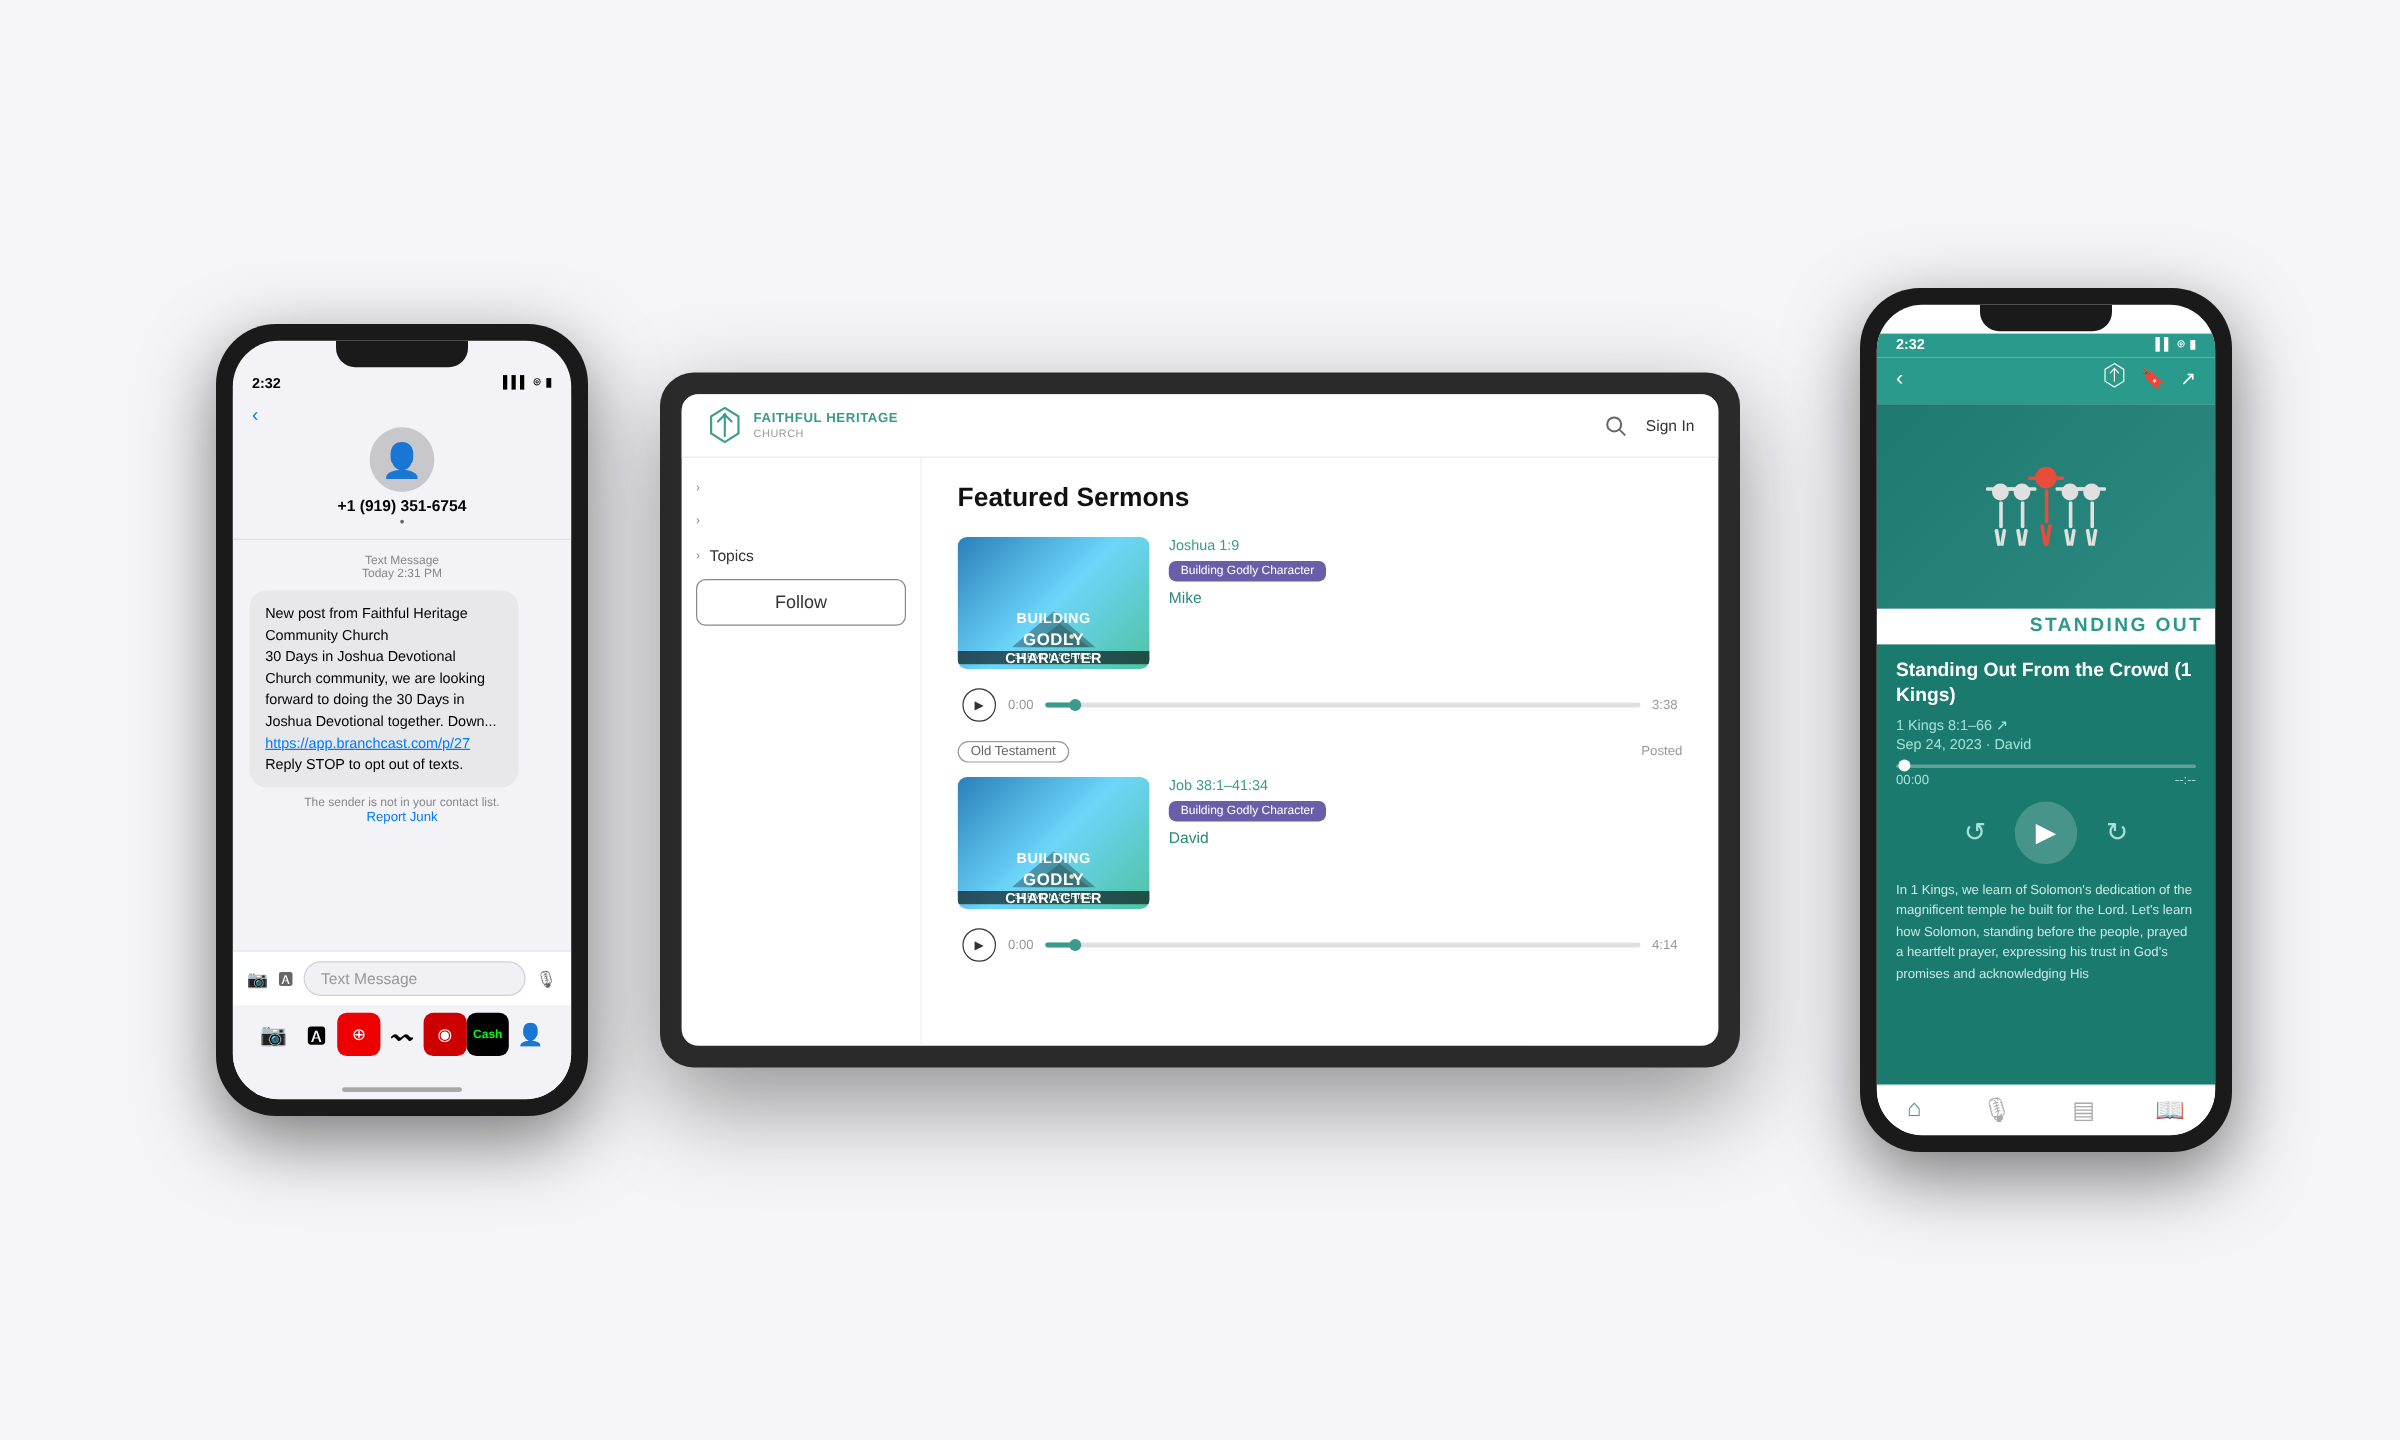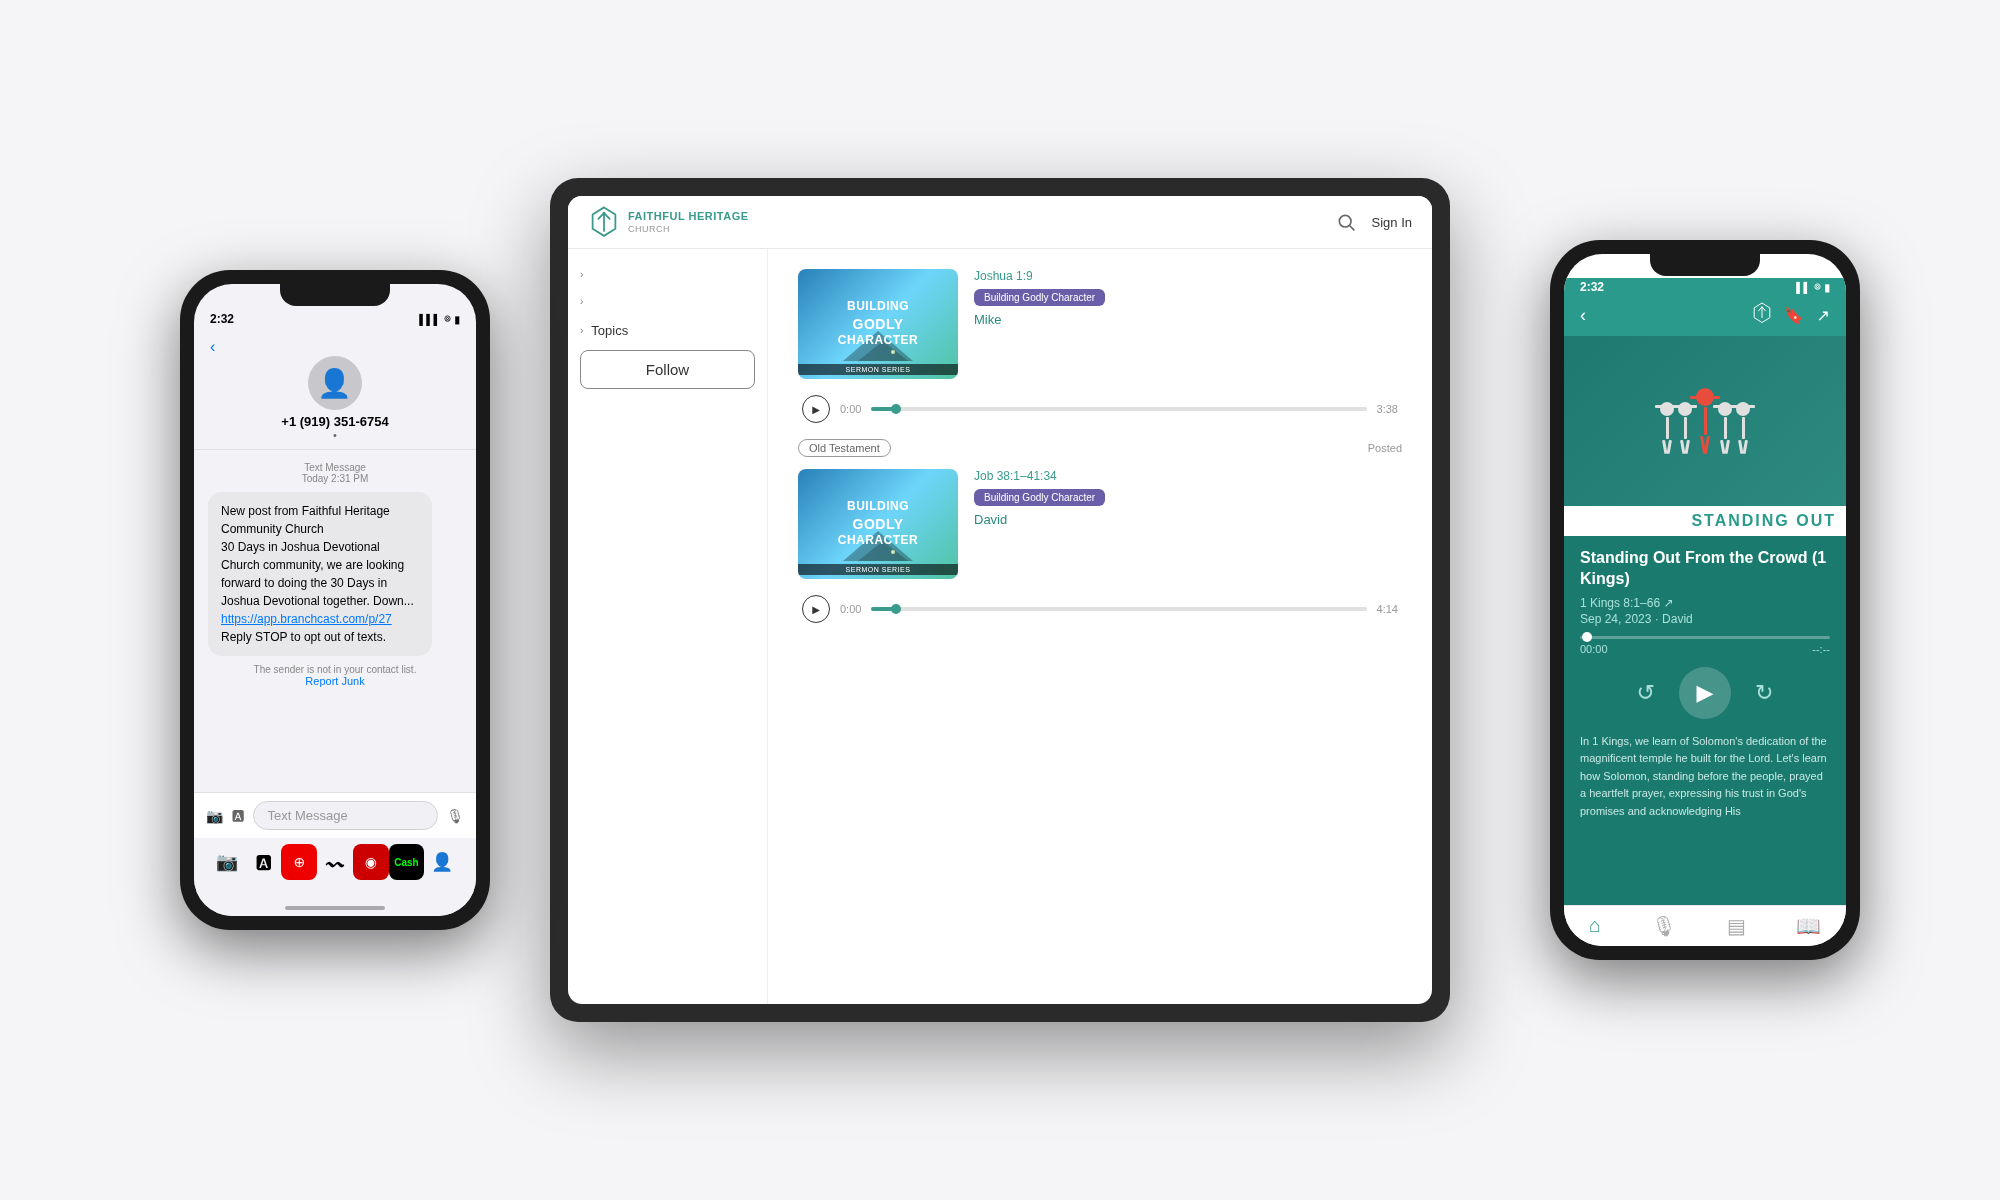--- a/index.html
+++ b/index.html
@@ -25,21 +25,21 @@
       gap: 0;
     }
 
     
     .tablet {
       position: absolute;
       left: 50%;
       top: 50%;
       transform: translate(-50%, -50%);
       width: 900px;
-      height: 844px;
+      height: 579px;
       background: #2a2a2a;
       border-radius: 28px;
       padding: 18px;
       box-shadow: 0 30px 80px rgba(0,0,0,0.4);
       z-index: 1;
     }
     .tablet-screen {
       width: 100%;
       height: 100%;
       background: #fff;
@@ -140,21 +140,21 @@
       overflow: hidden;
       position: relative;
     }
     .sermon-thumb-bg {
       width: 100%;
       height: 100%;
       background: linear-gradient(135deg, #2980b9 0%, #6dd5fa 50%, #4fc3a1 100%);
       display: flex;
       flex-direction: column;
       align-items: center;
-      justify-content: center;
+      justify-content: flex-end;
       position: relative;
     }
     .sermon-thumb-text {
       text-align: center;
       color: #fff;
       font-weight: 900;
       font-size: 12px;
       line-height: 1.3;
       text-transform: uppercase;
       letter-spacing: 0.5px;
@@ -748,20 +748,21 @@
             <span class="chevron-icon">›</span>
           </div>
           <div class="sidebar-chevron">
             <span class="chevron-icon">›</span>
             <span class="topics-label">Topics</span>
           </div>
           <button class="follow-btn">Follow</button>
         </div>
 
         <div class="tablet-content">
+          <div class="featured-title">Featured Sermons</div>
 
           <div class="sermon-card">
             <div class="sermon-thumbnail">
               <div class="sermon-thumb-bg">
                 <div class="sermon-thumb-text">
                   <span>BUILDING</span>
                   <span class="big">GODLY</span>
                   <span>CHARACTER</span>
                 </div>
                 <div class="mountain-shape">

